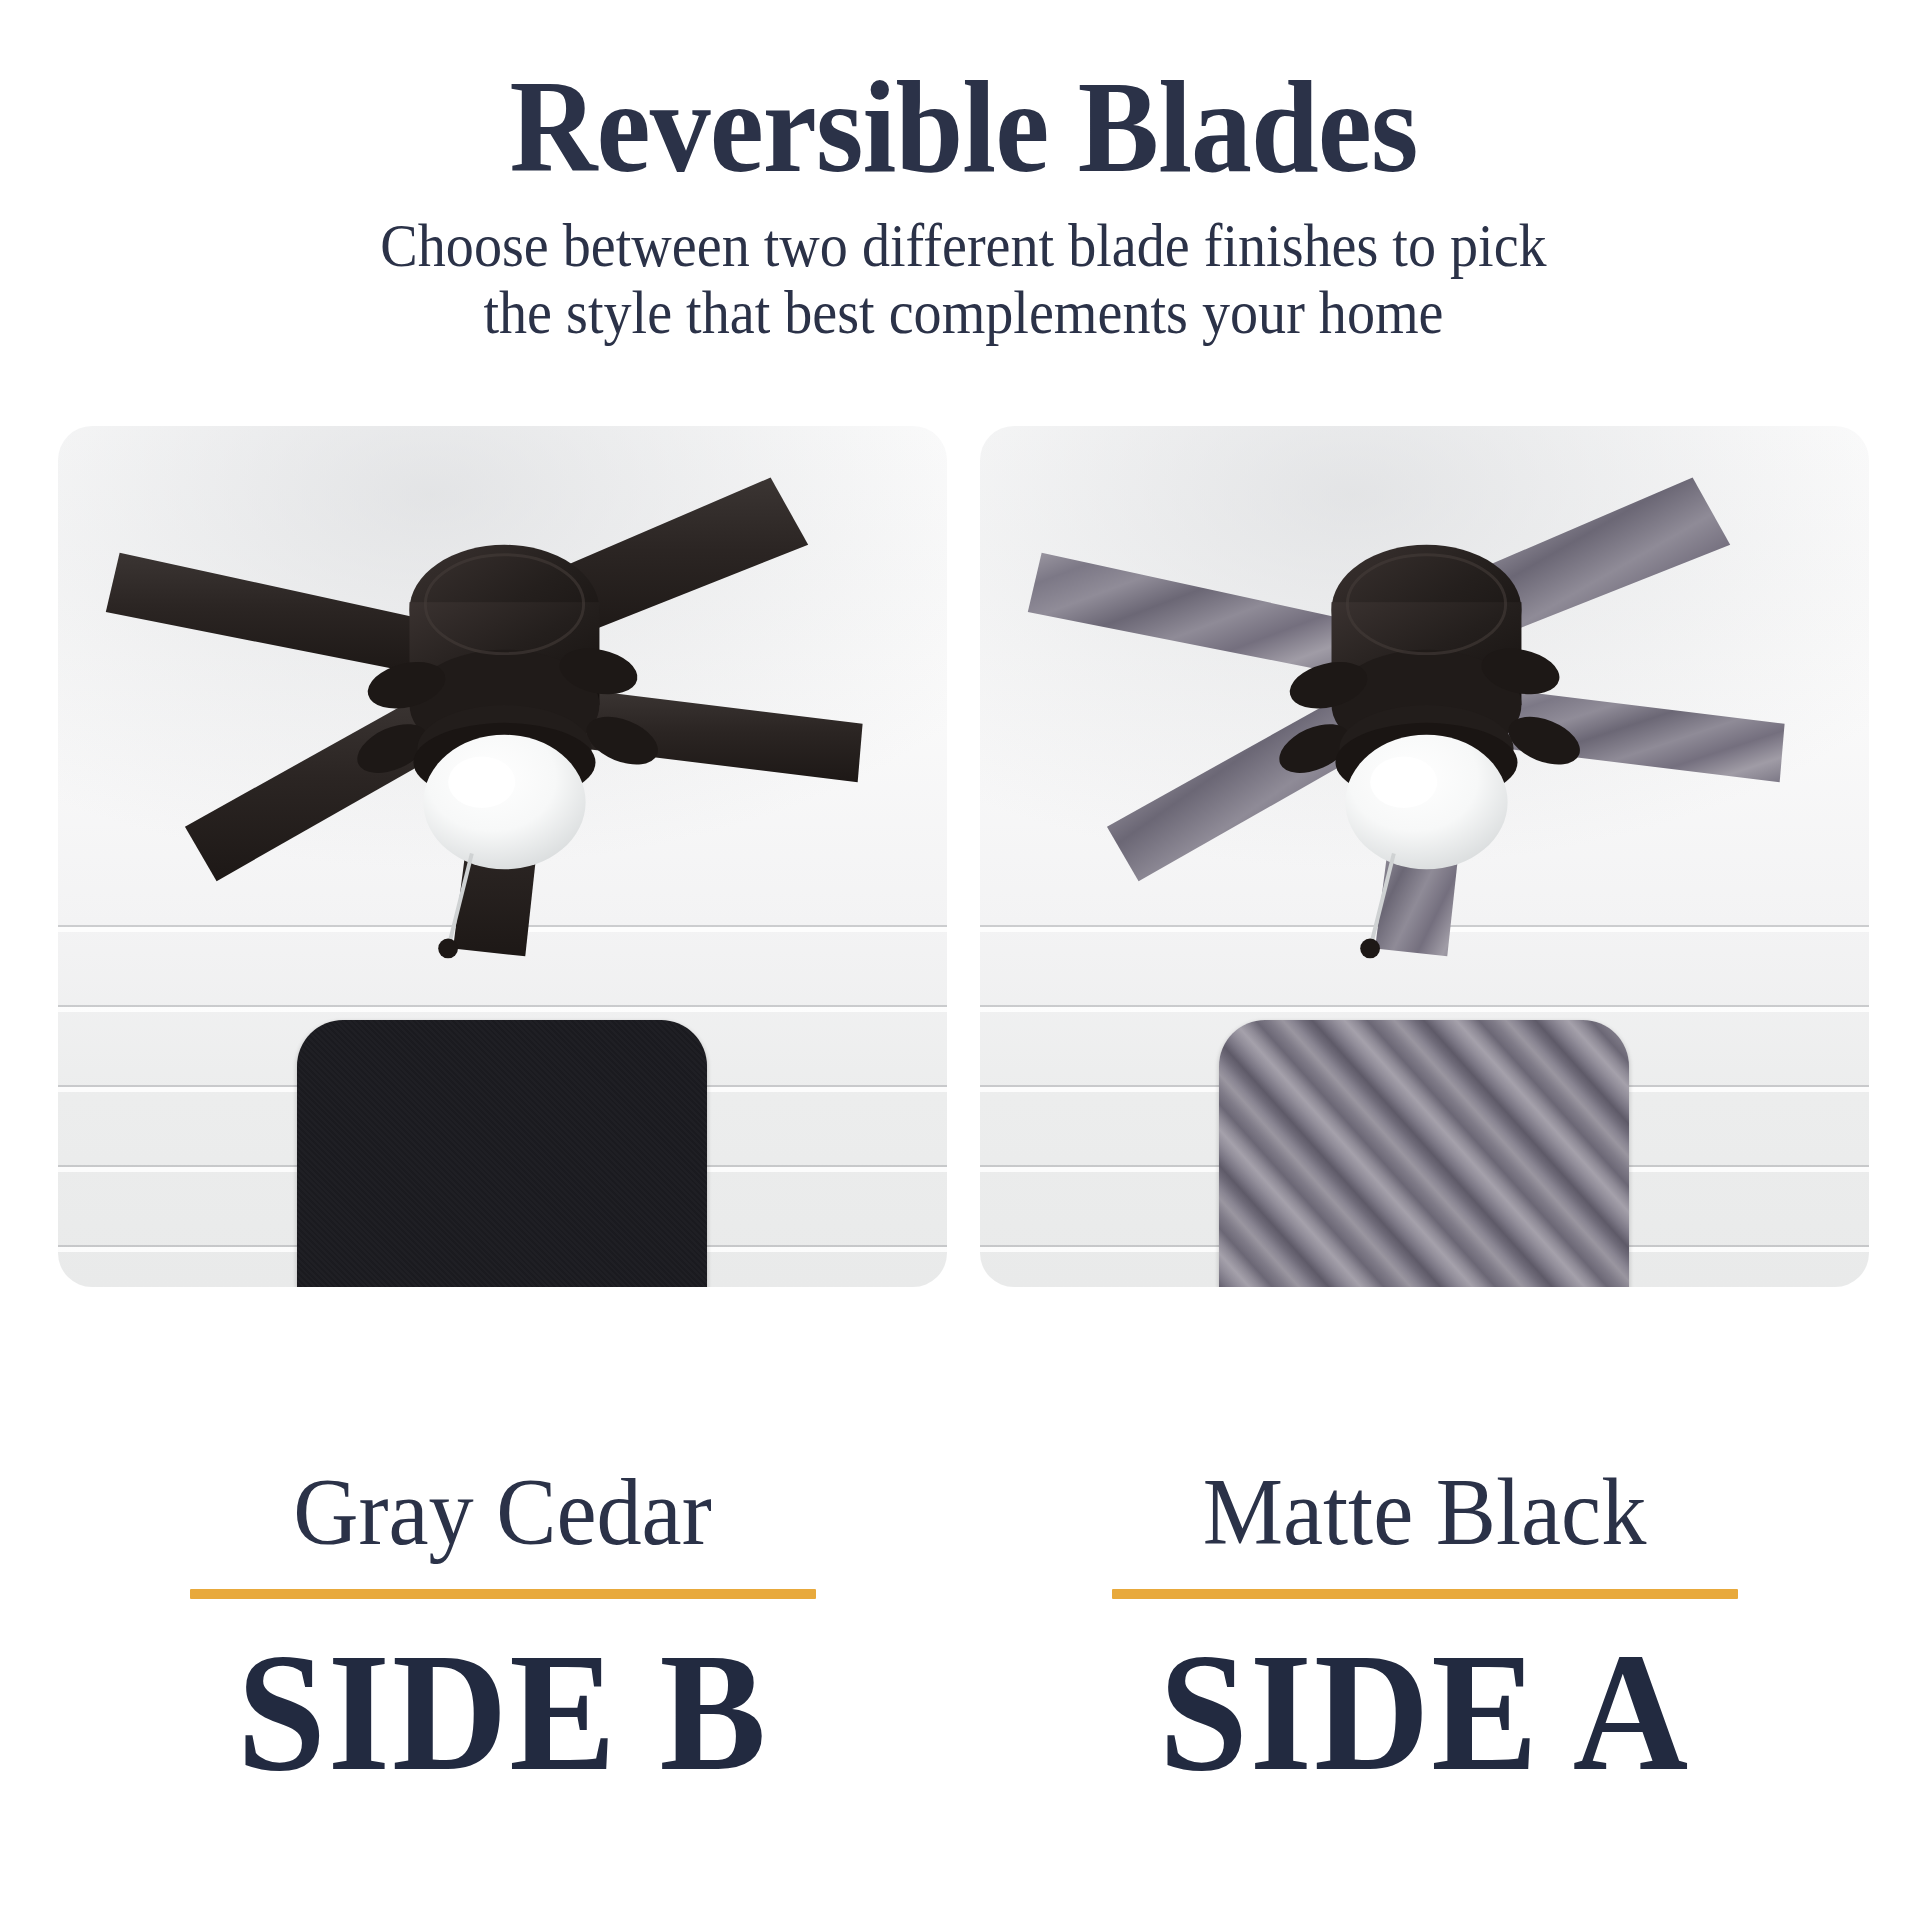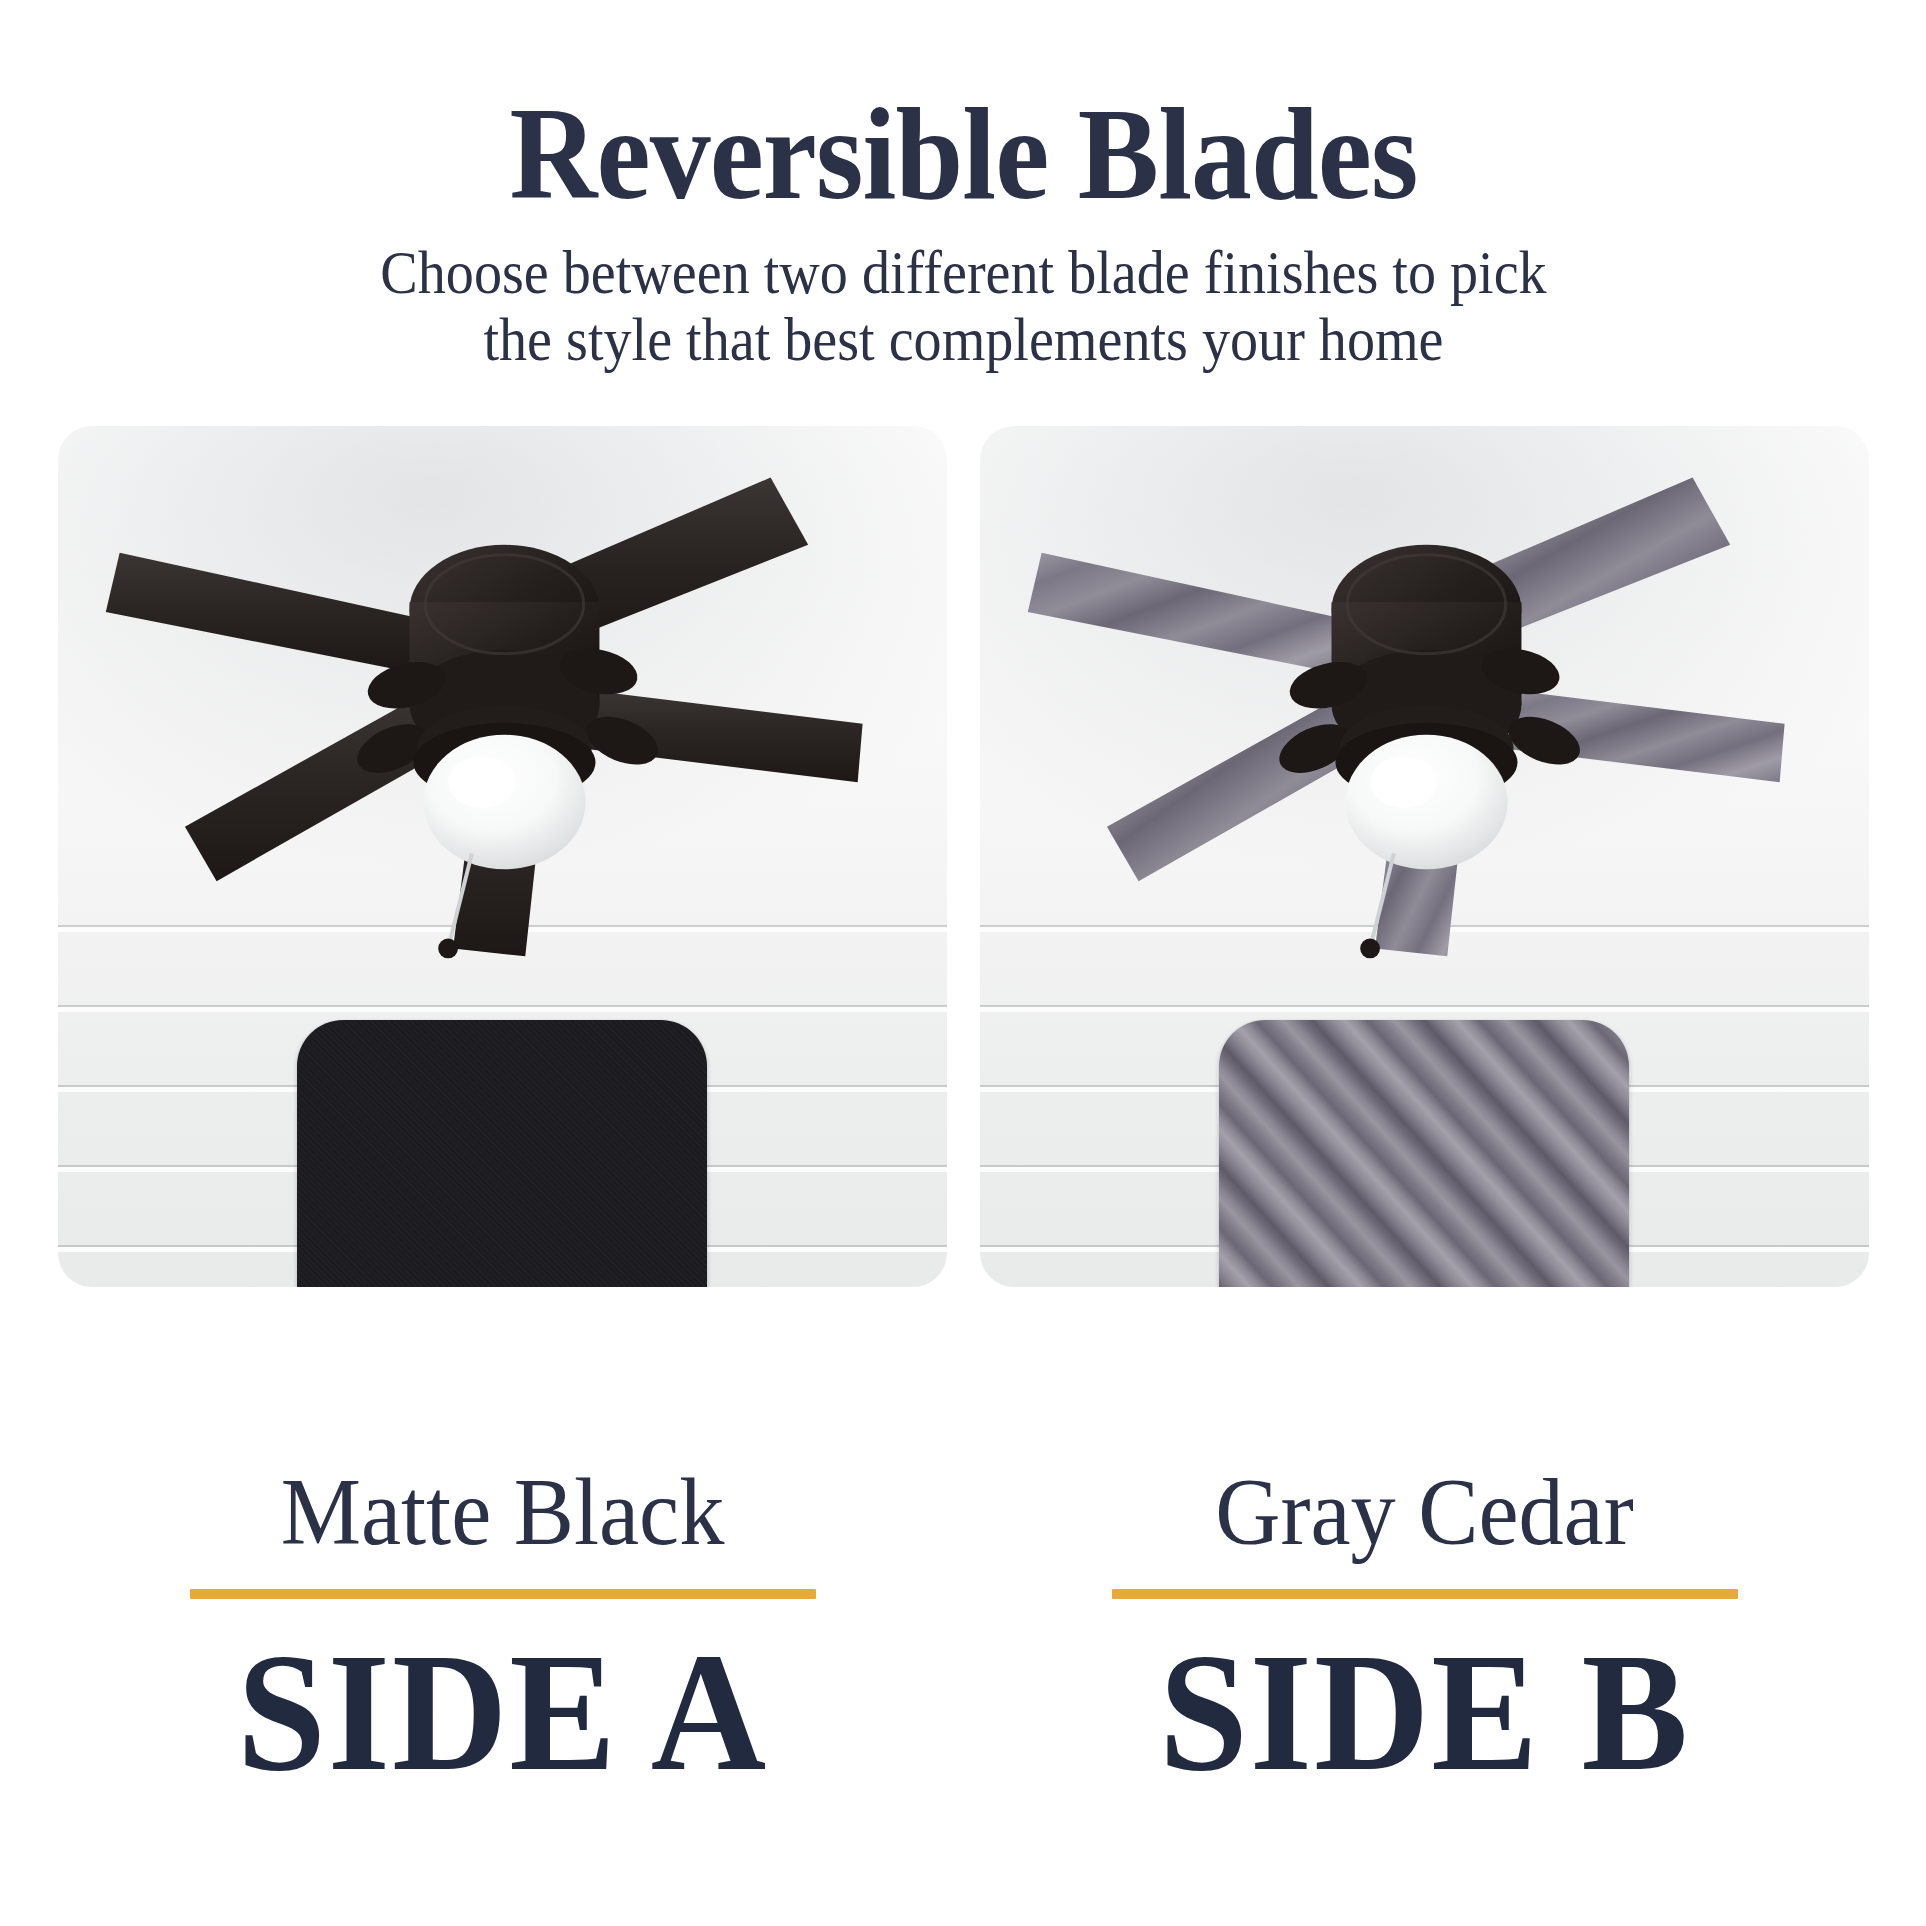--- a/index.html
+++ b/index.html
@@ -12,21 +12,21 @@
     height: 1927px;
     font-family: "Liberation Serif", "DejaVu Serif", serif;
     color: #2b3248;
     overflow: hidden;
     position: relative;
   }
 
   
   .header {
     width: 100%;
-    padding-top: 87px;
+    padding-top: 60px;
     text-align: center;
     font-family: Liberation Serif, serif;
   }
   .title {
     font-size: 131px;
     font-weight: bold;
     letter-spacing: -1px;
     line-height: 1.02;
     color: #2b3248;
     margin: 0;
@@ -348,24 +348,24 @@
       </svg>
 
       <div class="swatch swatch-cedar"></div>
     </div>
   </div>
 </div>
 
 <div class="captions">
 
   <div class="caption">
+    <div class="finish-name">Gray Cedar</div>
+    <div class="rule"></div>
+    <div class="side-label">SIDE B</div>
+  </div>
+
+  <div class="caption">
     <div class="finish-name">Matte Black</div>
     <div class="rule"></div>
     <div class="side-label">SIDE A</div>
   </div>
-
-  <div class="caption">
-    <div class="finish-name">Gray Cedar</div>
-    <div class="rule"></div>
-    <div class="side-label">SIDE B</div>
-  </div>
 </div>
 
 
 </body></html>

